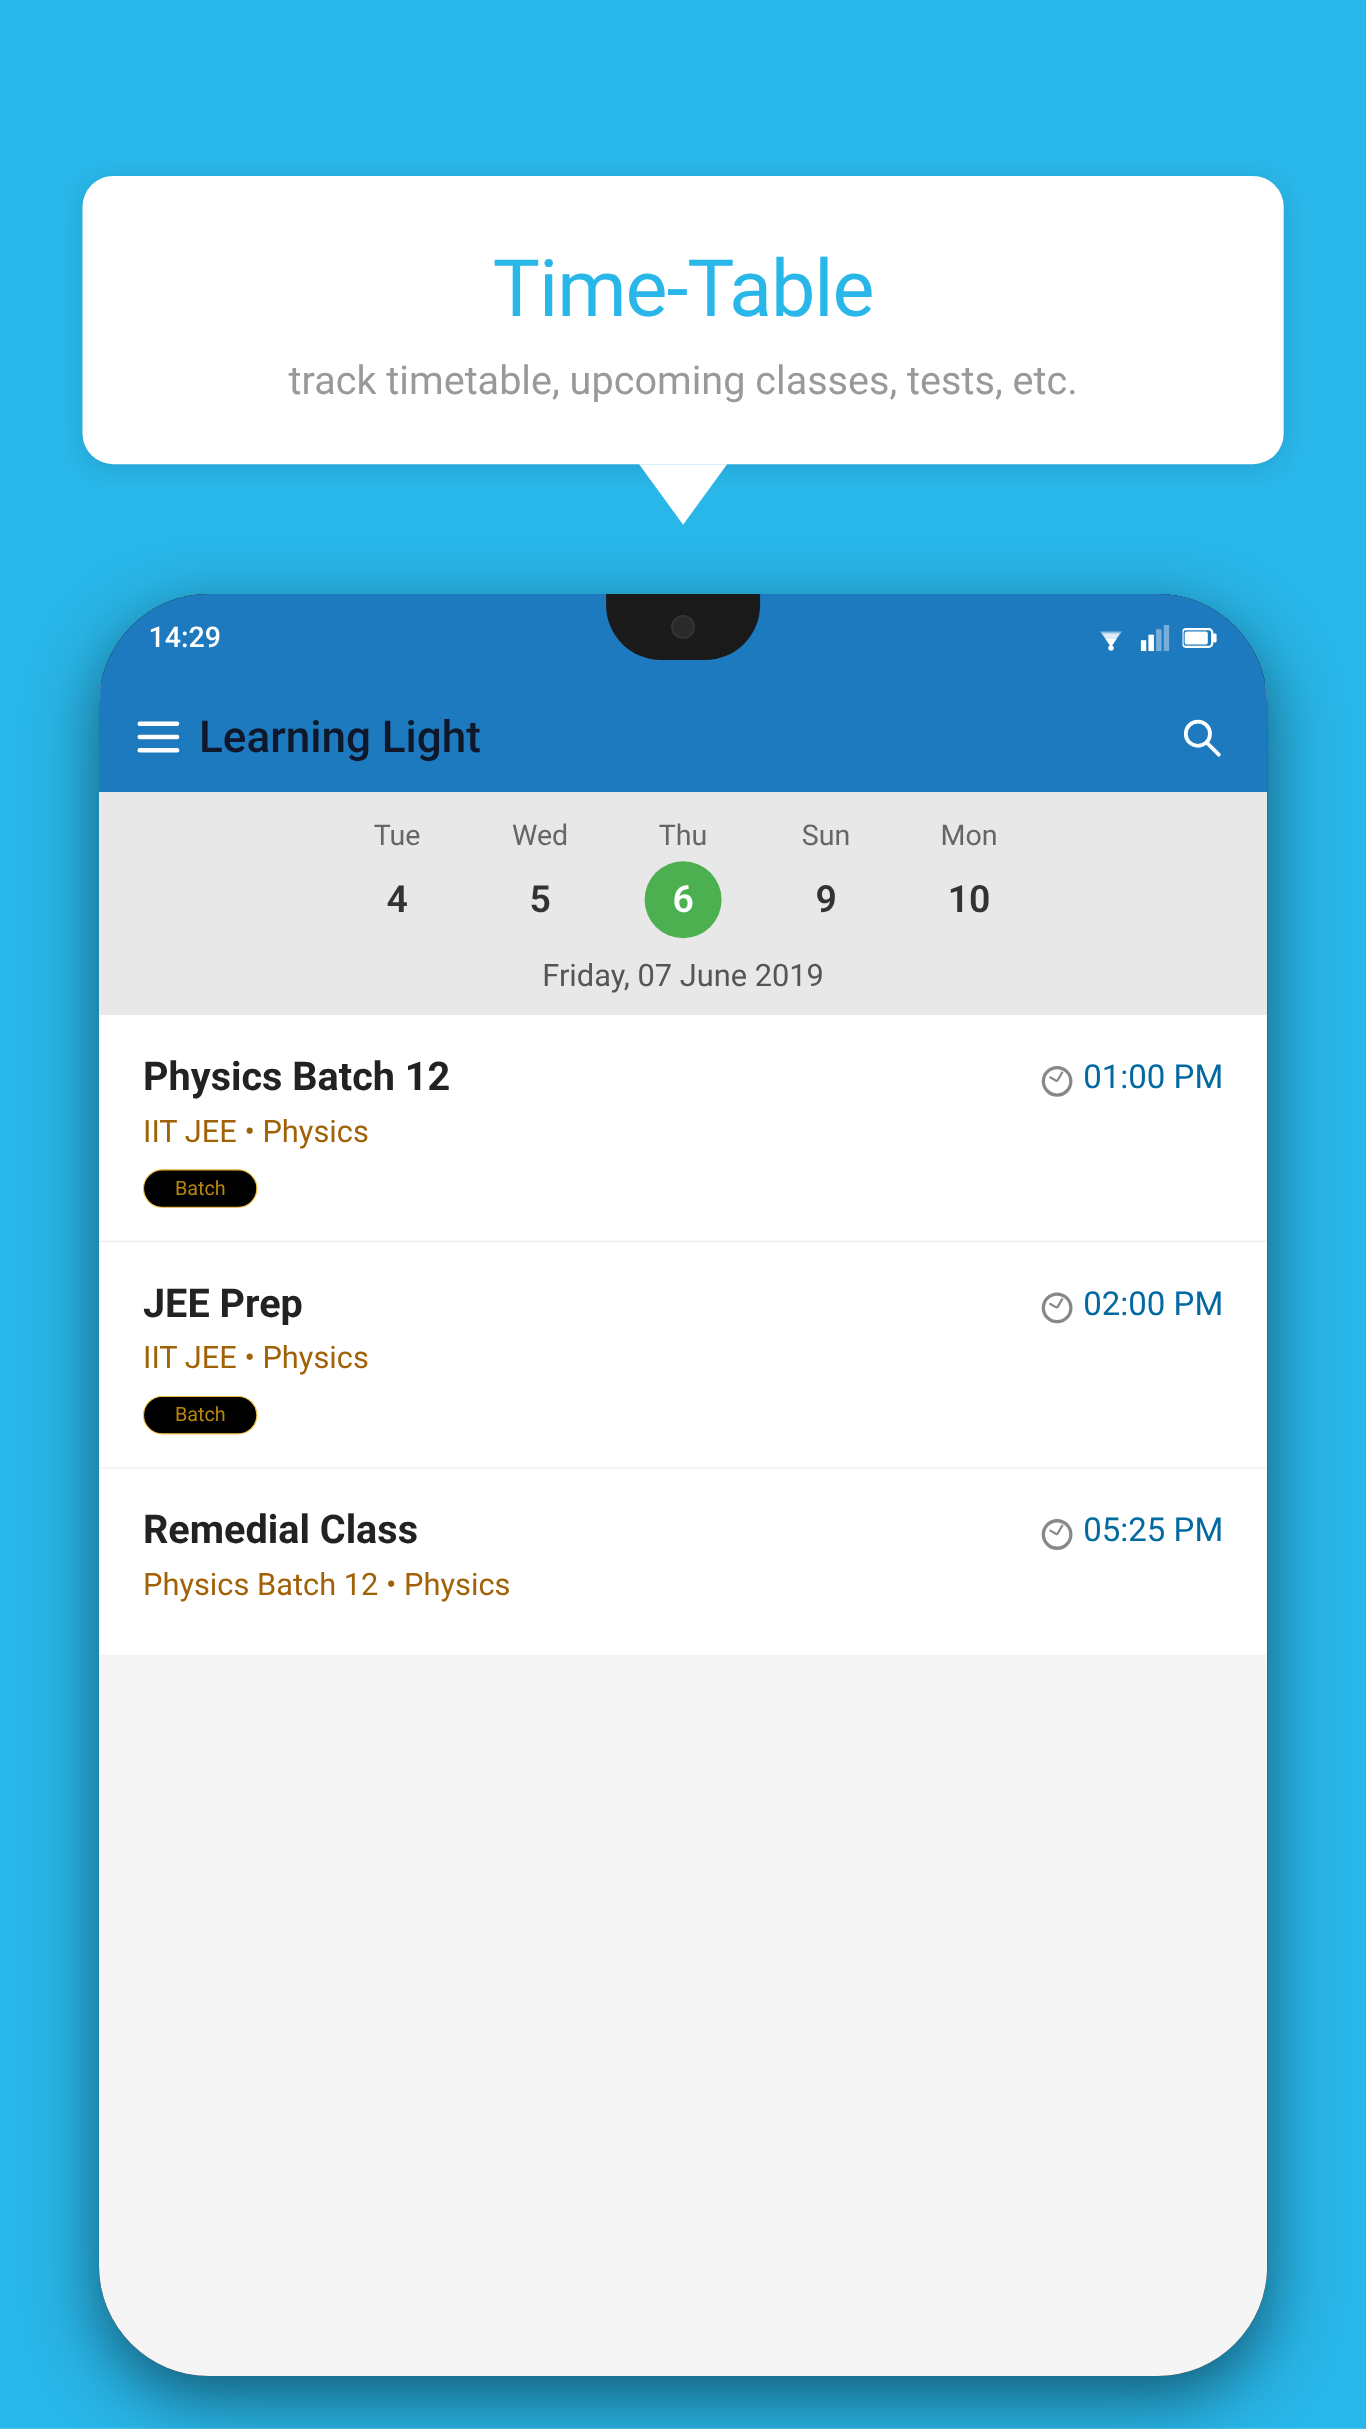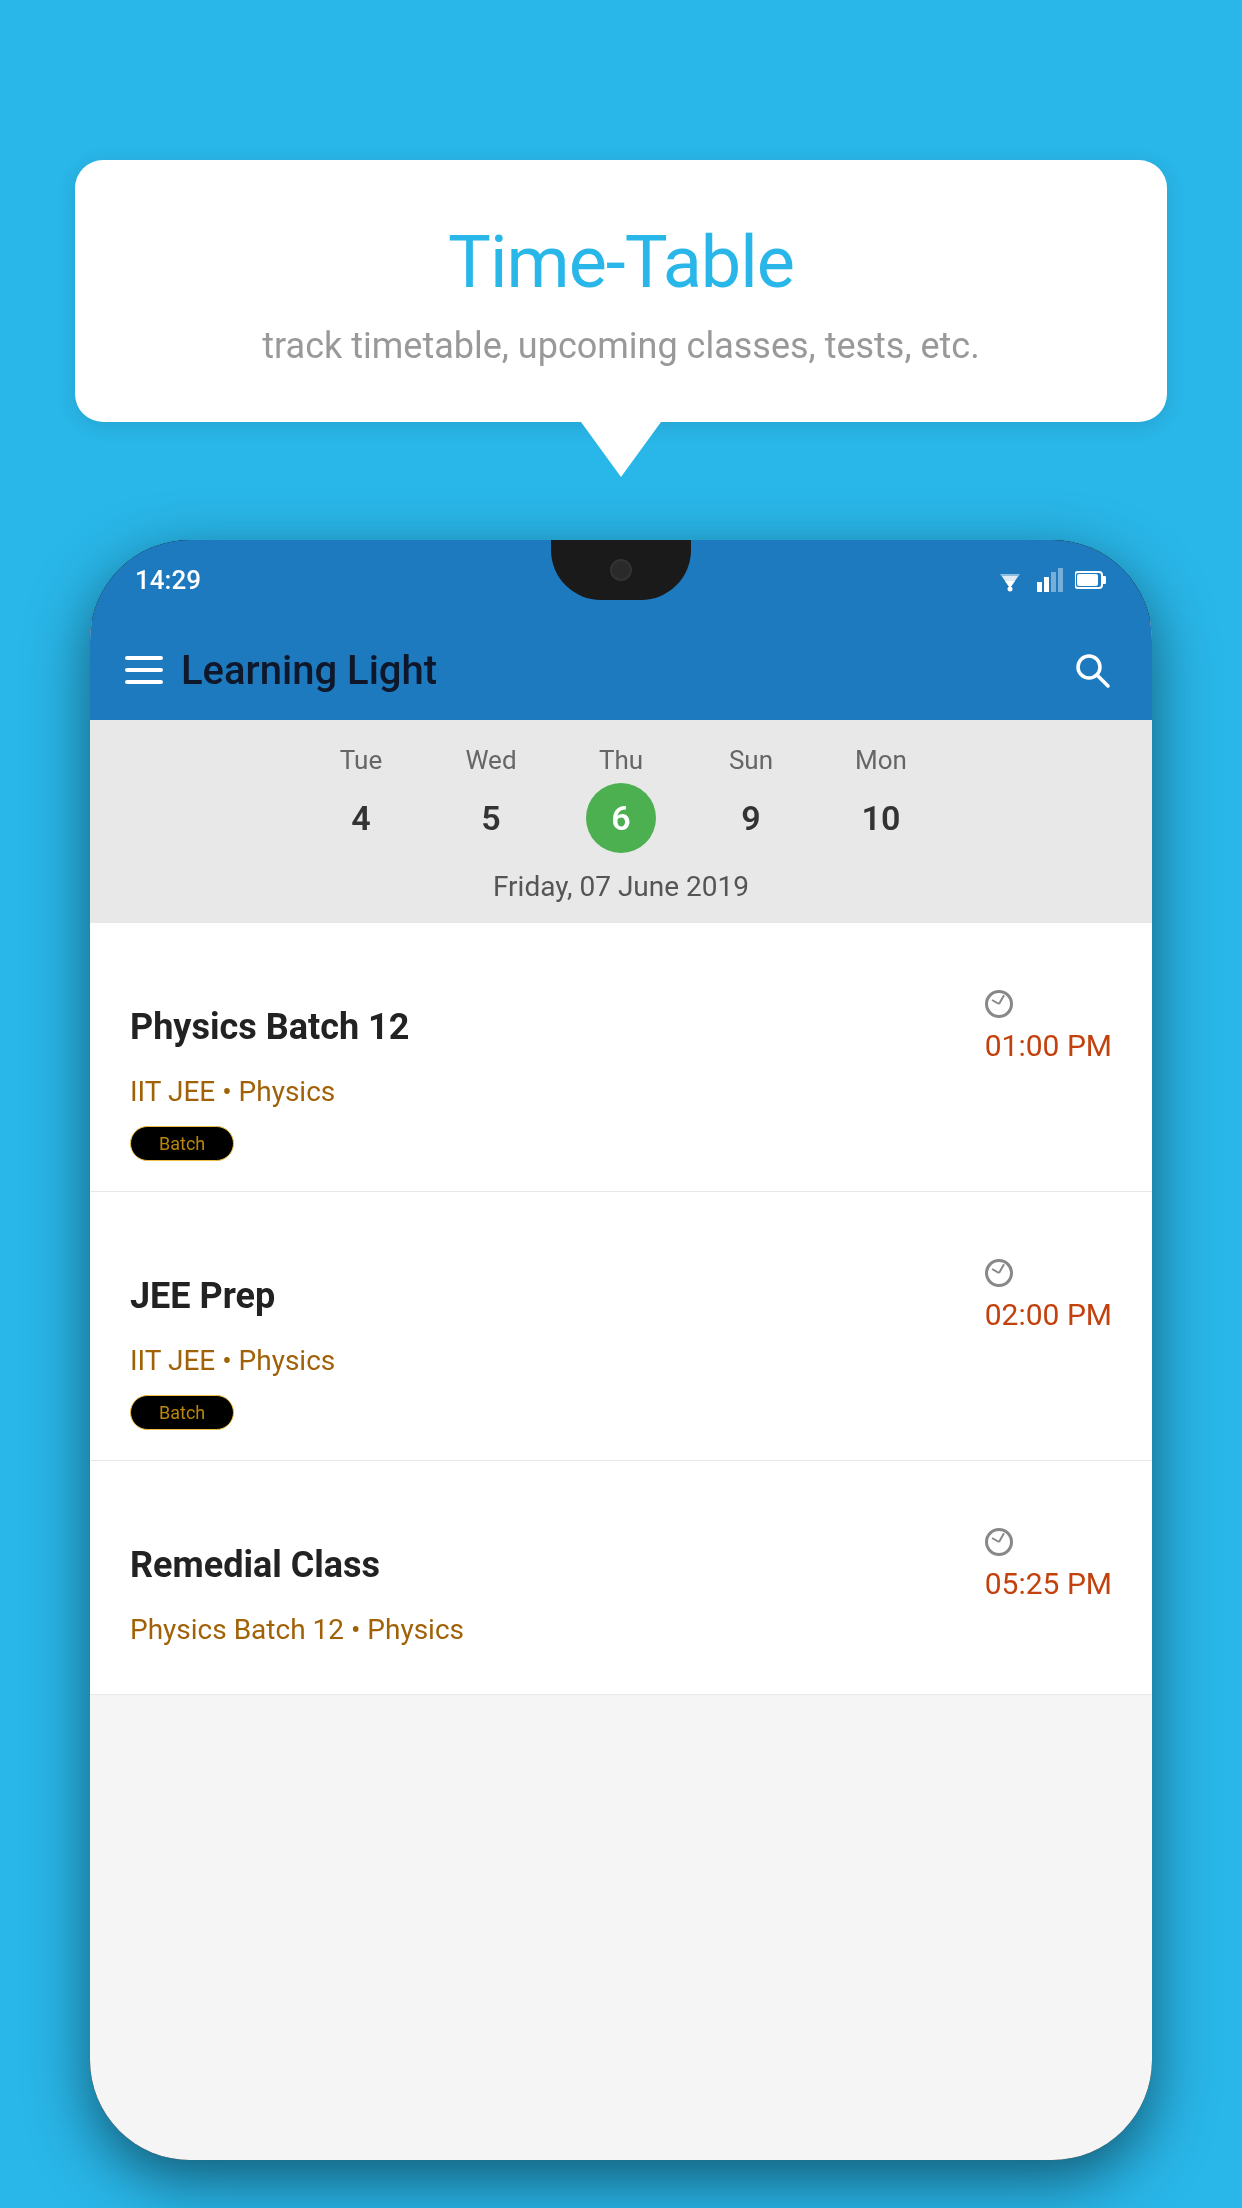--- a/index.html
+++ b/index.html
@@ -239,36 +239,34 @@
       background: white;
       padding: 35px 40px 30px;
       border-bottom: 1px solid #e8e8e8;
     }
 
     .schedule-item-header {
       display: flex;
       justify-content: space-between;
       align-items: center;
       margin-bottom: 12px;
-      margin-top: 32px;
     }
 
     .schedule-title {
       font-size: 36px;
       font-weight: 700;
       color: #222;
     }
 
     .schedule-time {
       display: flex;
-      align-items: flex-start;
+      align-items: flex-end;
       gap: 10px;
-      color: #c2410c;
+      color: #0369a1;
       font-size: 30px;
-      flex-direction: column;
     }
 
     .schedule-subtitle {
       color: #a16207;
       font-size: 28px;
       margin-bottom: 18px;
     }
 
     .batch-tag {
       display: inline-block;

